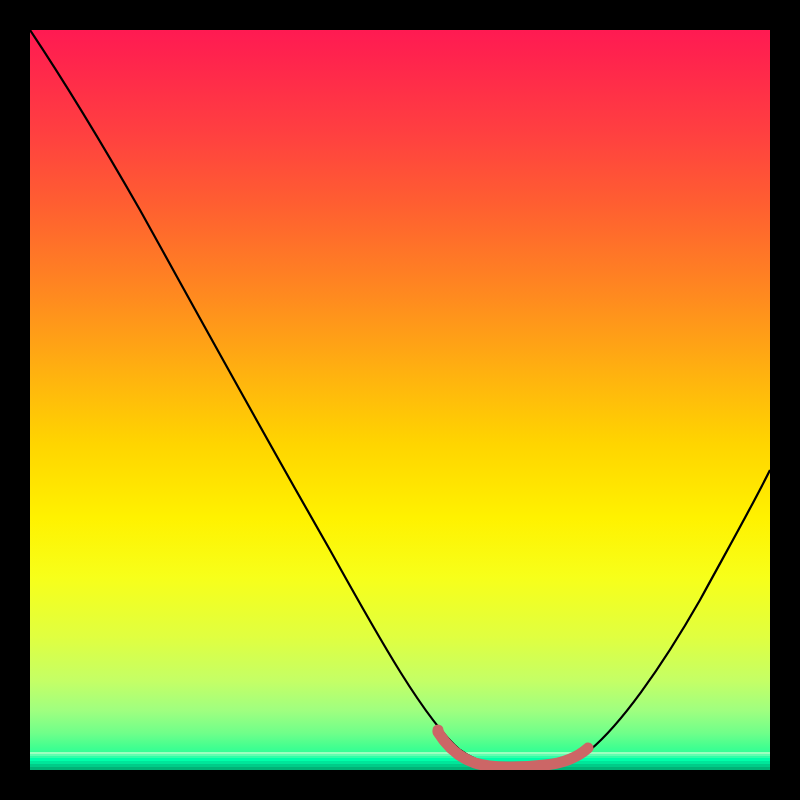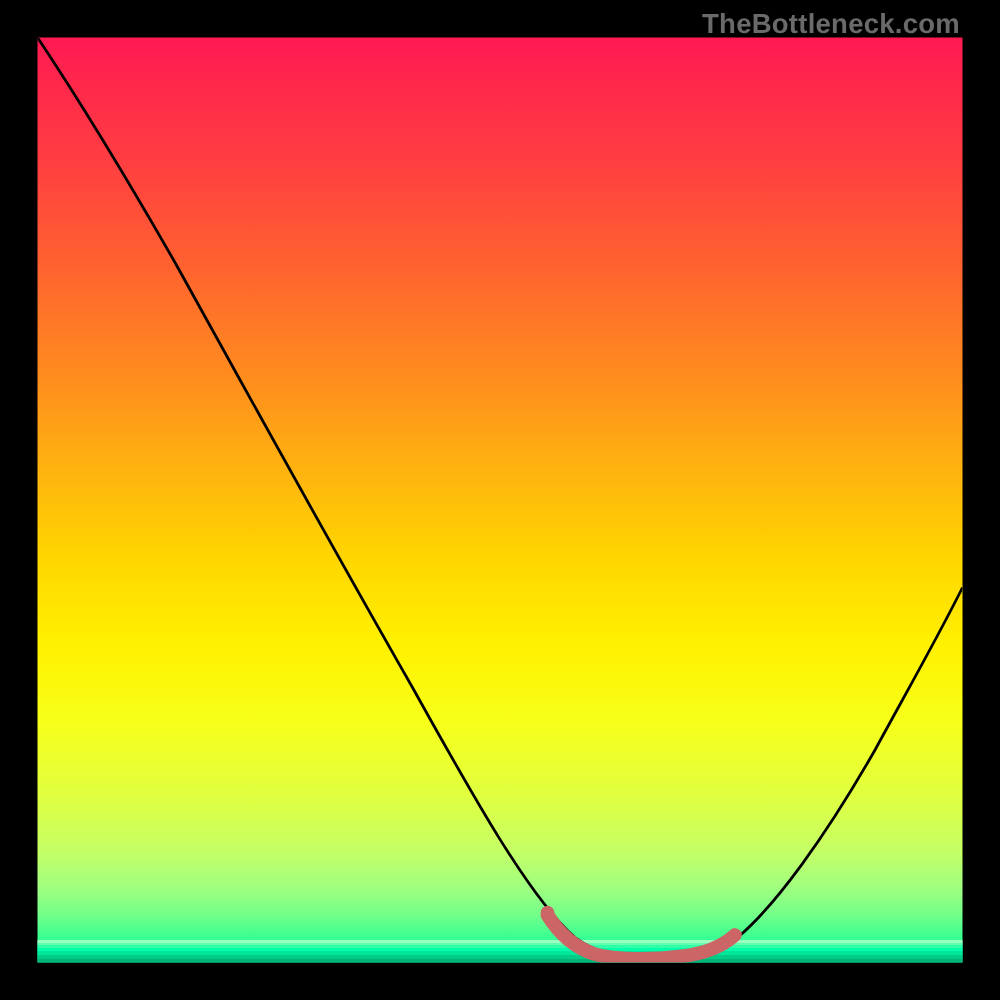--- a/index.html
+++ b/index.html
@@ -89,21 +89,20 @@
     top: 0;
     width: 100%;
     height: 100%;
   }
 </style>
 </head>
 <body>
 
 <div class="stage">
 
-  <div class="watermark">TheBottleneck.com</div>
 
   <div class="plot-area">
     <div class="gradient-bg"></div>
     <div class="green-strip"></div>
 
     <svg class="curve" viewBox="0 0 740 740" preserveAspectRatio="none">
       <path d="M 0 0
                C 40 60, 70 110, 110 180
                C 160 270, 220 380, 300 520
                C 350 610, 395 690, 430 720

